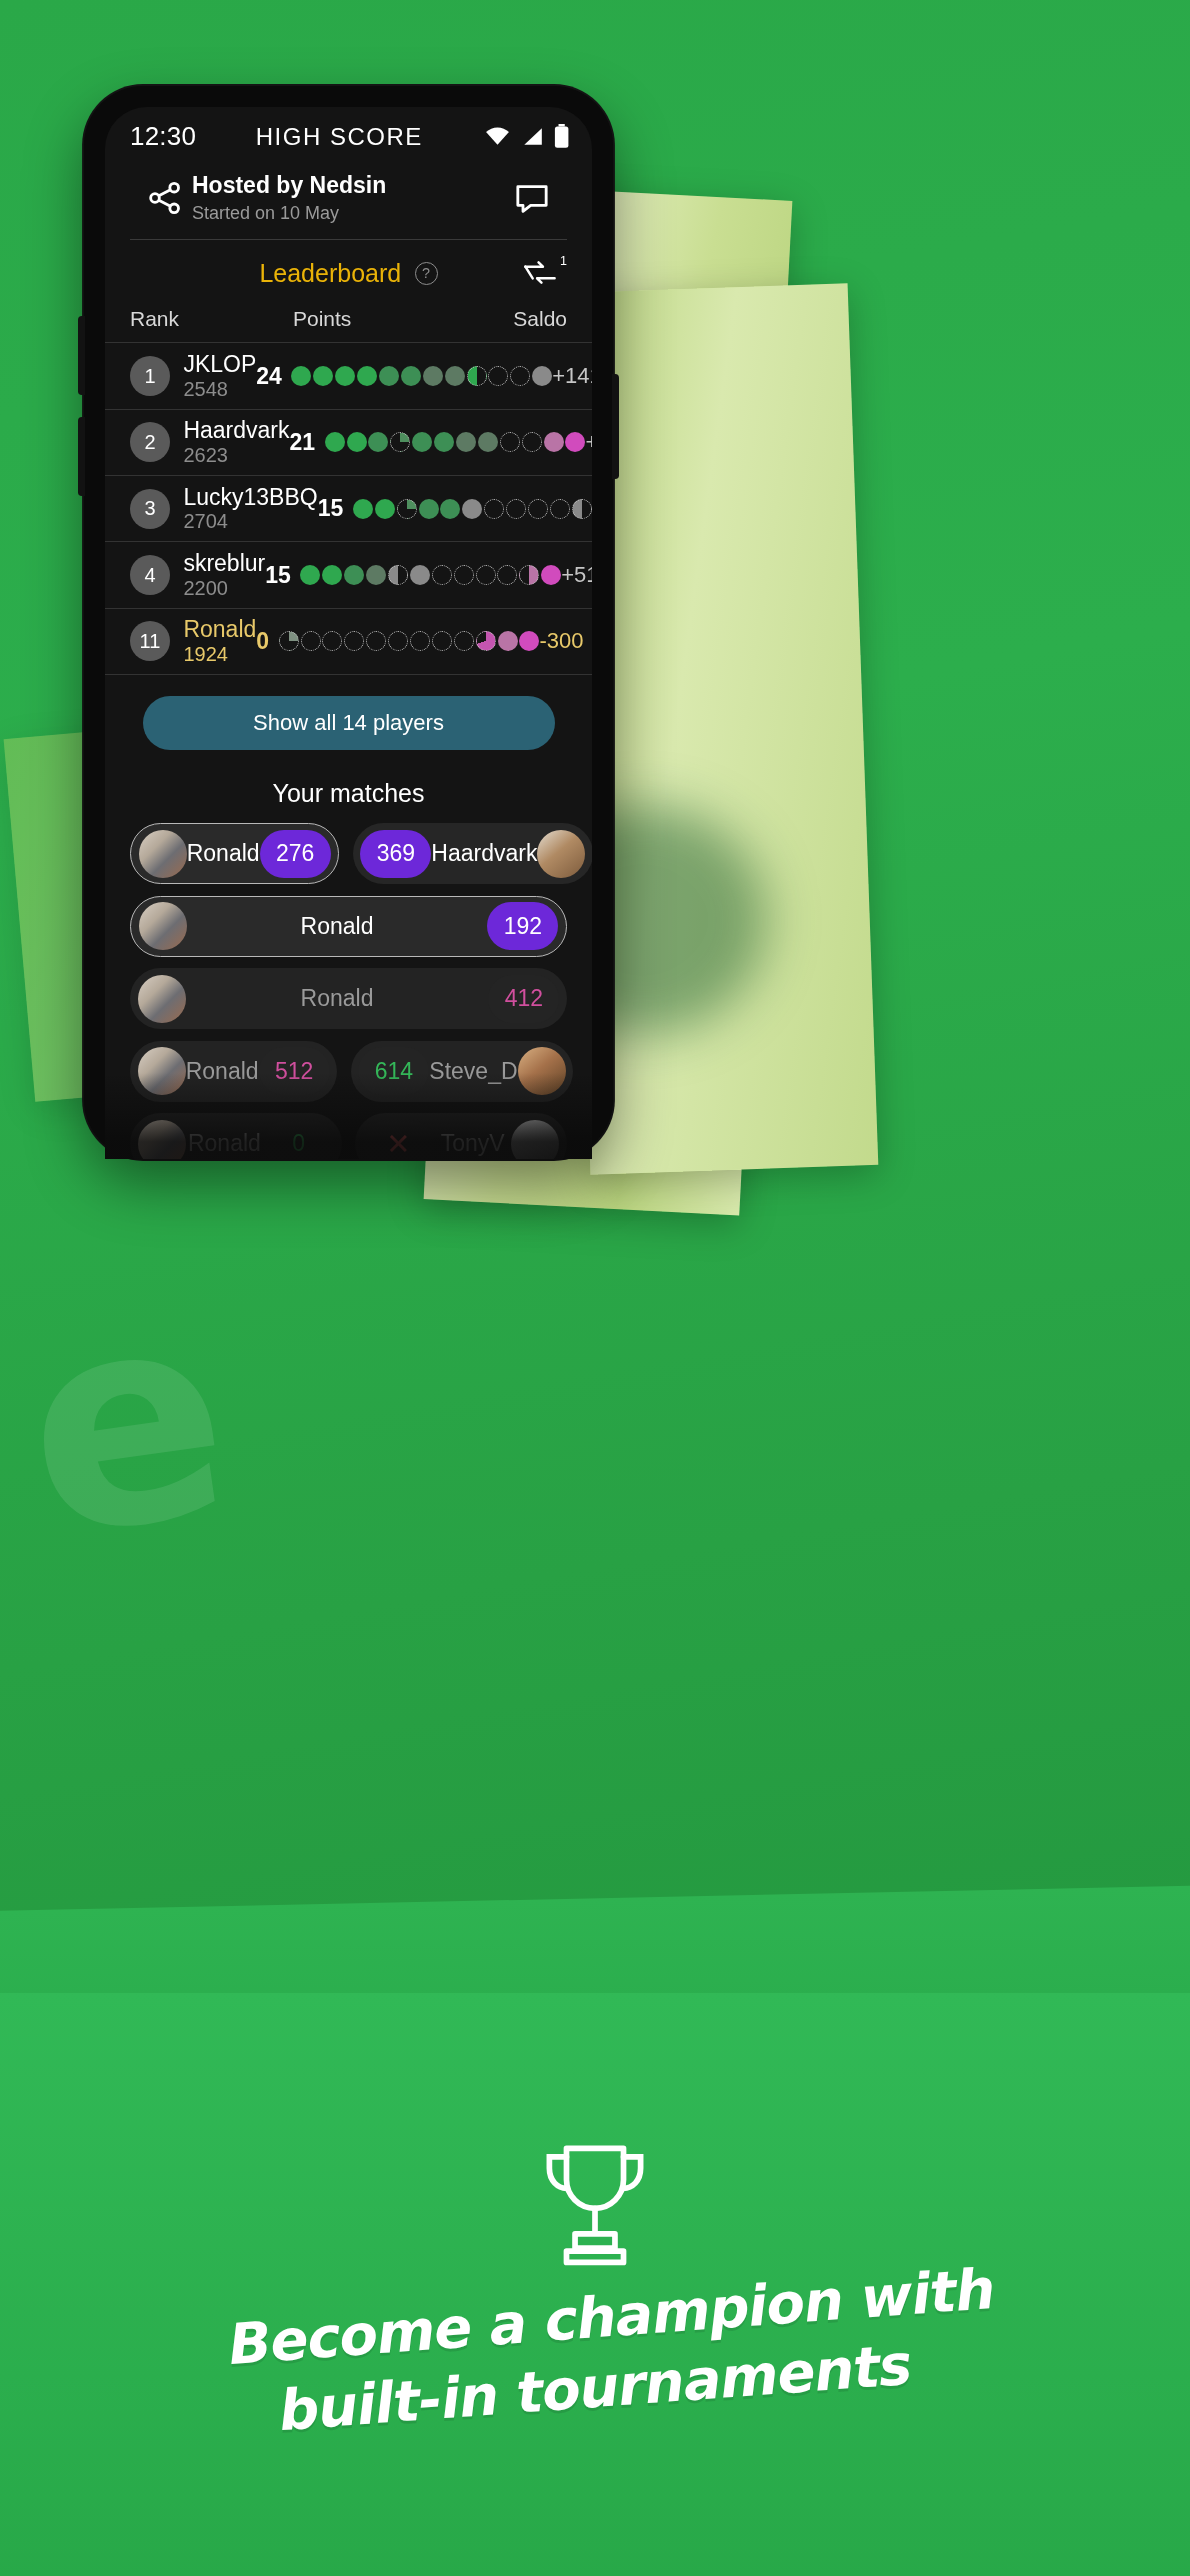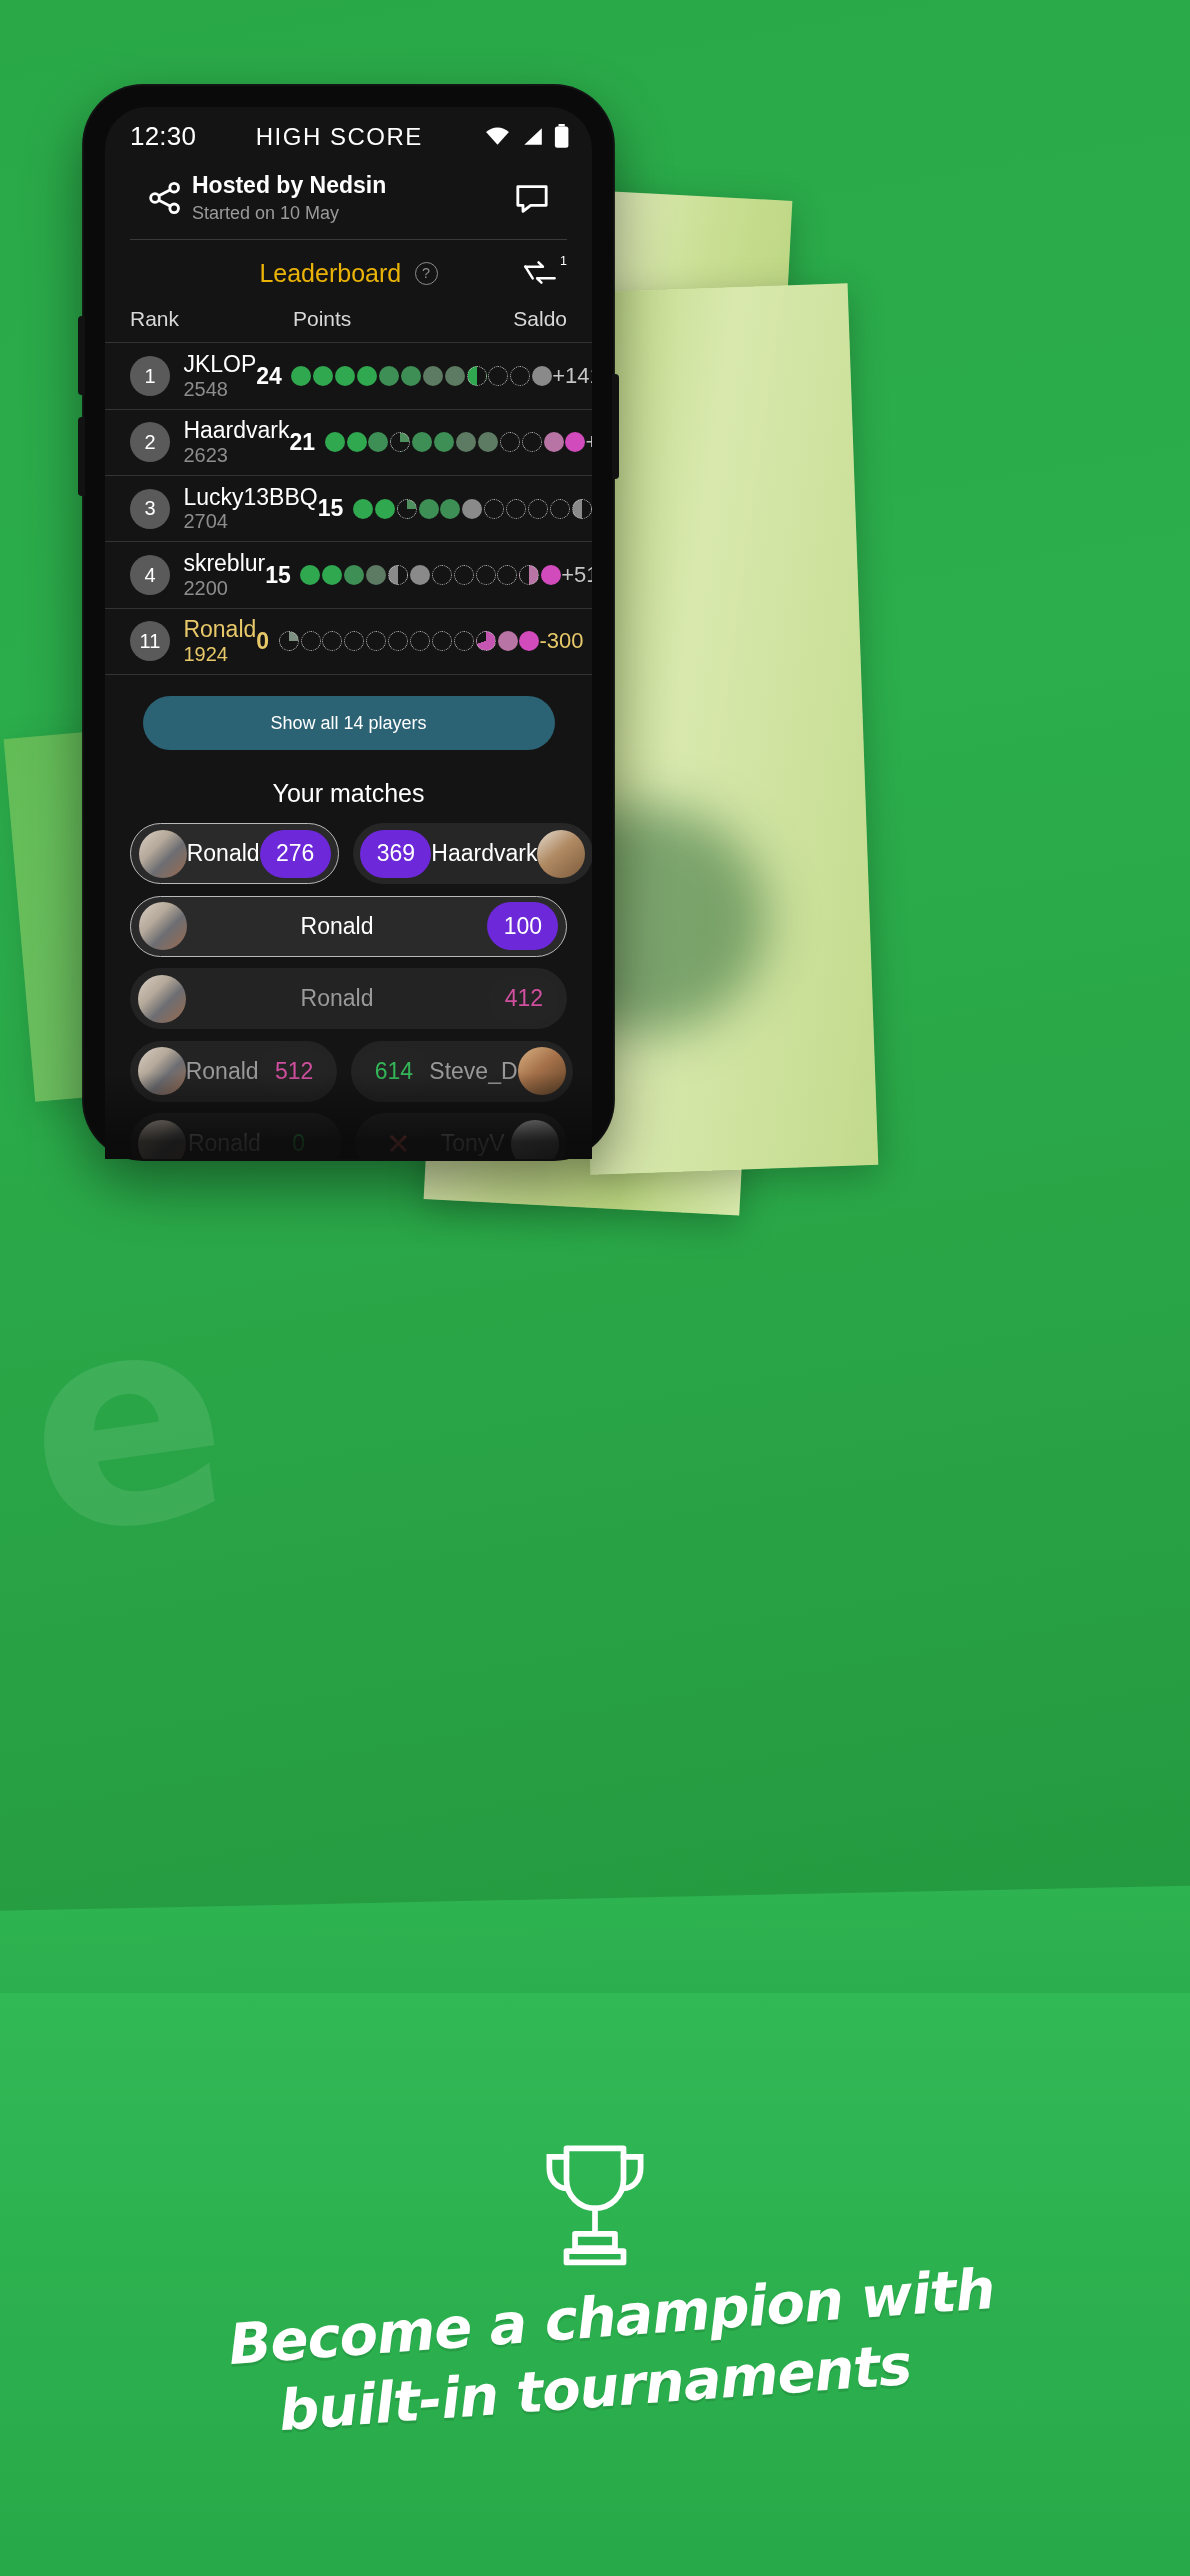--- a/index.html
+++ b/index.html
@@ -156,21 +156,21 @@
   .dot.halfpink { background: linear-gradient(90deg,transparent 50%, #b974a6 50%); border:1.9px dotted #c9c9c9; }
   .dot.qtrgreen { background: conic-gradient(#4e8f5e 0 25%, transparent 0 100%); border:1.9px dotted #c9c9c9; }
   .dot.qtrpink { background: conic-gradient(#c455b0 0 70%, transparent 0 100%); border:1.9px dotted #c9c9c9; }
   .dot.qtrgray { background: conic-gradient(#7d8f80 0 25%, transparent 0 100%); border:1.9px dotted #c9c9c9; }
   .saldo { width: 115px; text-align:right; font-size:22px; color:#c6c6c6; }
   .row-me .saldo { color:#e8c96a; }
 
   
   #show-all {
     margin: 21px auto 0; width: 412px; height: 54px;
-    background:#2b6274; border-radius: 27px; color:#fff; font-size: 18px;
+    background:#2b6274; border-radius: 27px; color:#fff; font-size: 22px;
     display:flex; align-items:center; justify-content:center; cursor:pointer;
   }
   #matches-title { text-align:center; color:#fff; font-size:25px; margin-top: 29px; }
 
   
   #matches { padding: 15.3px 25px 0; display:flex; flex-direction:column; gap: 11.5px; }
   .match-row { display:flex; gap: 13.4px; }
   .mcard {
     flex:1; height: 61px; border-radius: 33px; background:#262626;
     display:flex; align-items:center; padding: 0 7.7px; position:relative; cursor:pointer;
@@ -412,21 +412,21 @@
           <div class="mcard ">
             <div class="score ">369</div>
             <div class="mname">Haardvark</div>
             <div class="avatar av-horse"></div>
           </div>
         </div>
         <div class="match-row">
           <div class="mcard hl">
             <div class="avatar av-cat"></div>
             <div class="mname">Ronald</div>
-            <div class="score ">100</div>
+            <div class="score ">192</div>
           </div>
         </div>
         <div class="match-row">
           <div class="mcard dim">
             <div class="avatar av-cat"></div>
             <div class="mname">Ronald</div>
             <div class="score pink">412</div>
           </div>
         </div>
         <div class="match-row">

